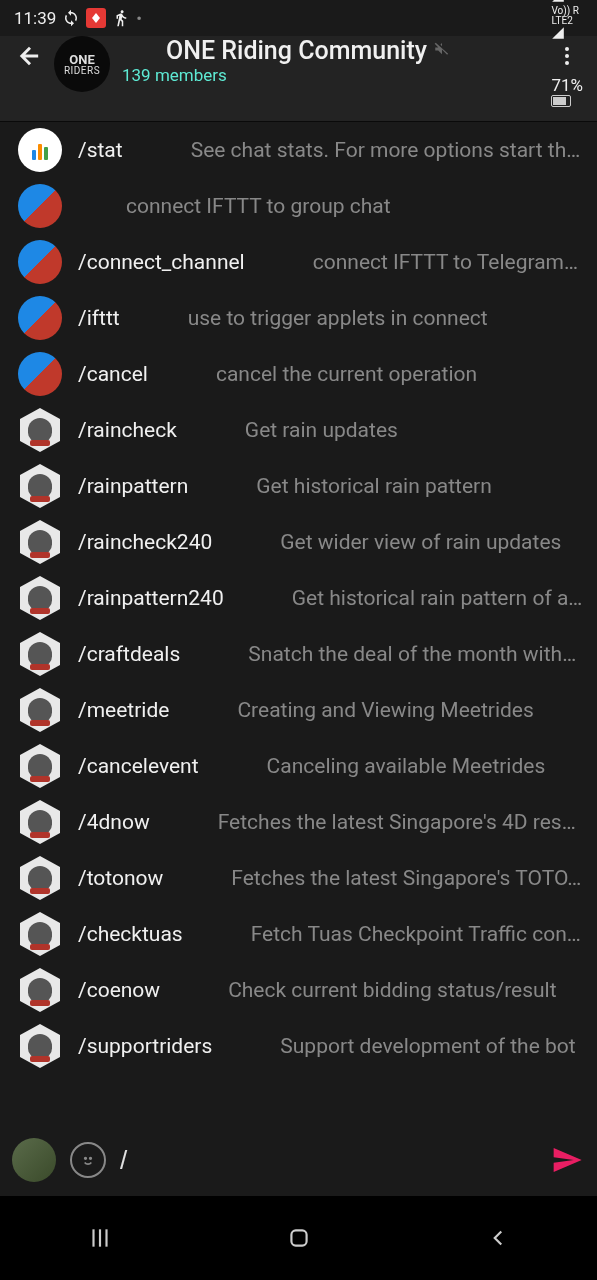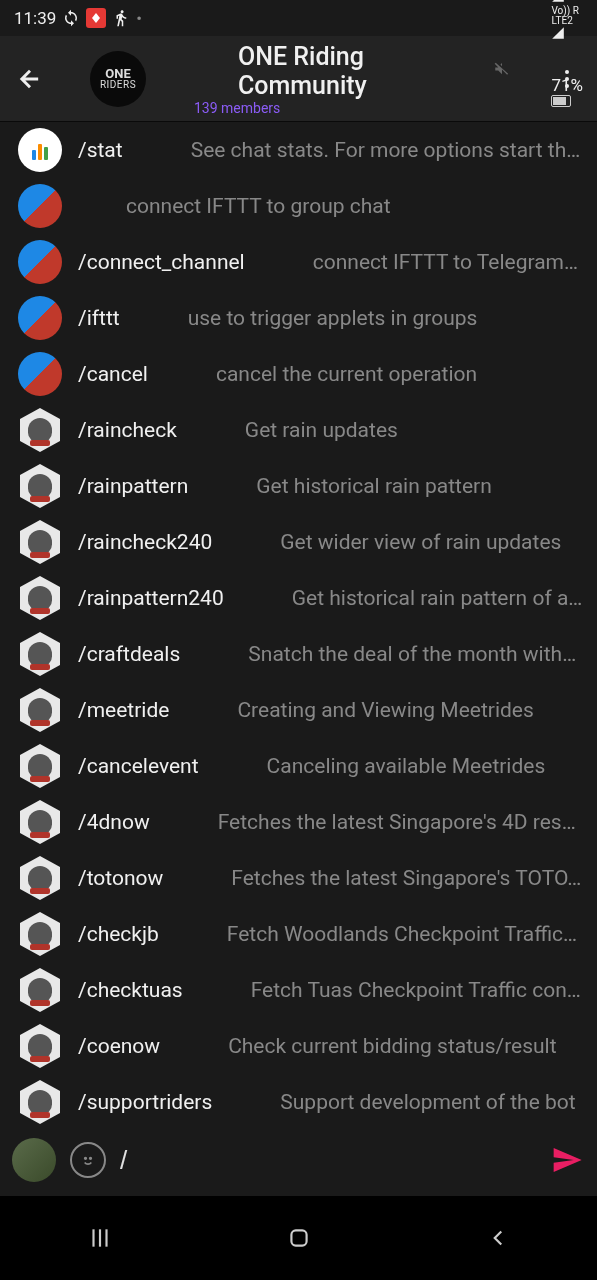--- a/index.html
+++ b/index.html
@@ -53,25 +53,23 @@
       display: inline-flex;
       align-items: center;
       justify-content: center;
       color: white;
       font-size: 12px;
       font-weight: bold;
     }
     .header {
       height: 86px;
       display: flex;
-      align-items: center;
       padding: 0 10px;
       background: #232323;
       border-bottom: 1px solid #0a0a0a;
-      gap: 36px;
     }
     .back-arrow {
       width: 40px;
       height: 40px;
       display: flex;
       align-items: center;
       justify-content: center;
     }
     .group-avatar {
       width: 56px;
@@ -107,22 +105,22 @@
       display: flex;
       align-items: center;
       gap: 6px;
       margin-left: 44px;
     }
     .mute-icon {
       color: #777;
       font-size: 18px;
     }
     .chat-subtitle {
-      font-size: 14px;
-      color: #8b5cf6;
+      font-size: 17px;
+      color: #5eead4;
     }
     .more-icon {
       width: 40px;
       height: 40px;
       display: flex;
       align-items: center;
       justify-content: center;
     }
     .commands-list {
       height: 1002px;
@@ -395,21 +393,21 @@
       <div class="cmd-avatar avatar-ifttt"></div>
       <div class="cmd-text">
         <span class="cmd-name">/connect_channel</span>
         <span class="cmd-desc">connect IFTTT to Telegram…</span>
       </div>
     </div>
     <div class="command-row">
       <div class="cmd-avatar avatar-ifttt"></div>
       <div class="cmd-text">
         <span class="cmd-name">/ifttt</span>
-        <span class="cmd-desc">use to trigger applets in groups</span>
+        <span class="cmd-desc">use to trigger applets in connect</span>
       </div>
     </div>
     <div class="command-row">
       <div class="cmd-avatar avatar-ifttt"></div>
       <div class="cmd-text">
         <span class="cmd-name">/cancel</span>
         <span class="cmd-desc">cancel the current operation</span>
       </div>
     </div>
     <div class="command-row">
@@ -502,31 +500,20 @@
     </div>
     <div class="command-row">
       <div class="avatar-hex">
         <div class="hex-shape">
           <div class="hex-inner"></div>
         </div>
       </div>
       <div class="cmd-text">
         <span class="cmd-name">/totonow</span>
         <span class="cmd-desc">Fetches the latest Singapore's TOTO…</span>
-      </div>
-    </div>
-    <div class="command-row">
-      <div class="avatar-hex">
-        <div class="hex-shape">
-          <div class="hex-inner"></div>
-        </div>
-      </div>
-      <div class="cmd-text">
-        <span class="cmd-name">/checkjb</span>
-        <span class="cmd-desc">Fetch Woodlands Checkpoint Traffic…</span>
       </div>
     </div>
     <div class="command-row">
       <div class="avatar-hex">
         <div class="hex-shape">
           <div class="hex-inner"></div>
         </div>
       </div>
       <div class="cmd-text">
         <span class="cmd-name">/checktuas</span>

